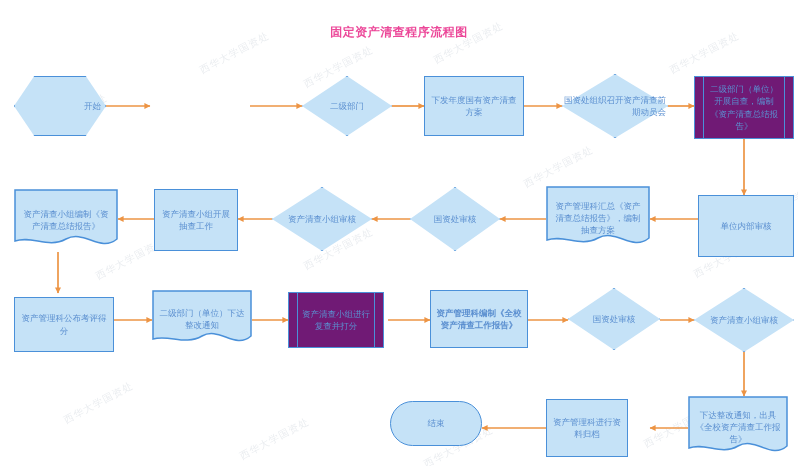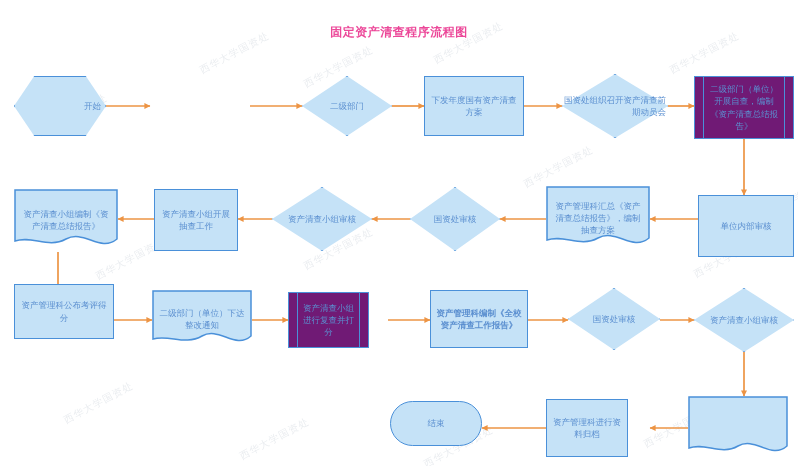--- a/index.html
+++ b/index.html
@@ -235,34 +235,34 @@
         <path d="M1,1 H103 V52 C86,66 70,42 52,52 C34,62 18,48 1,54 Z" fill="#c5e2f7" stroke="#4a90d9" stroke-width="1.5"></path>
       </svg>
     </span>
     <span class="lbl">资产管理科汇总《资产清查总结报告》，编制抽查方案</span>
   </div>
 
   <div class="node shape-rect" style="left:698px;top:195px;width:96px;height:62px;">
     <span class="lbl">单位内部审核</span>
   </div>
 
-  <div class="node shape-rect" style="left:14px;top:284px;width:100px;height:55px;">
+  <div class="node shape-rect" style="left:14px;top:297px;width:100px;height:55px;">
     <span class="lbl">资产管理科公布考评得分</span>
   </div>
 
   <div class="node shape-doc" style="left:152px;top:290px;width:100px;height:58px;">
     <span class="docbg">
       <svg viewBox="0 0 100 58" preserveAspectRatio="none">
         <path d="M1,1 H99 V46 C83,60 67,36 50,46 C33,56 17,44 1,49 Z" fill="#c5e2f7" stroke="#4a90d9" stroke-width="1.5"></path>
       </svg>
     </span>
     <span class="lbl">二级部门（单位）下达整改通知</span>
   </div>
 
-  <div class="node shape-pdp" style="left:288px;top:292px;width:81px;height:56px;">
+  <div class="node shape-pdp" style="left:288px;top:292px;width:96px;height:56px;">
     <span class="lbl">资产清查小组进行复查并打分</span>
   </div>
 
   <div class="node shape-rect" style="left:430px;top:290px;width:98px;height:58px;font-weight:bold;">
     <span class="lbl">资产管理科编制《全校资产清查工作报告》</span>
   </div>
 
   <div class="node shape-diamond" style="left:568px;top:288px;width:92px;height:62px;">
     <span class="dmbg"></span>
     <span class="lbl">国资处审核</span>
@@ -280,15 +280,16 @@
   <div class="node shape-rect" style="left:546px;top:399px;width:82px;height:58px;">
     <span class="lbl">资产管理科进行资料归档</span>
   </div>
 
   <div class="node shape-doc" style="left:688px;top:396px;width:100px;height:62px;">
     <span class="docbg">
       <svg viewBox="0 0 100 62" preserveAspectRatio="none">
         <path d="M1,1 H99 V50 C83,64 67,40 50,50 C33,60 17,46 1,52 Z" fill="#c5e2f7" stroke="#4a90d9" stroke-width="1.5"></path>
       </svg>
     </span>
+    <span class="lbl">下达整改通知，出具《全校资产清查工作报告》</span>
   </div>
 
 </div>
 
 </body></html>

